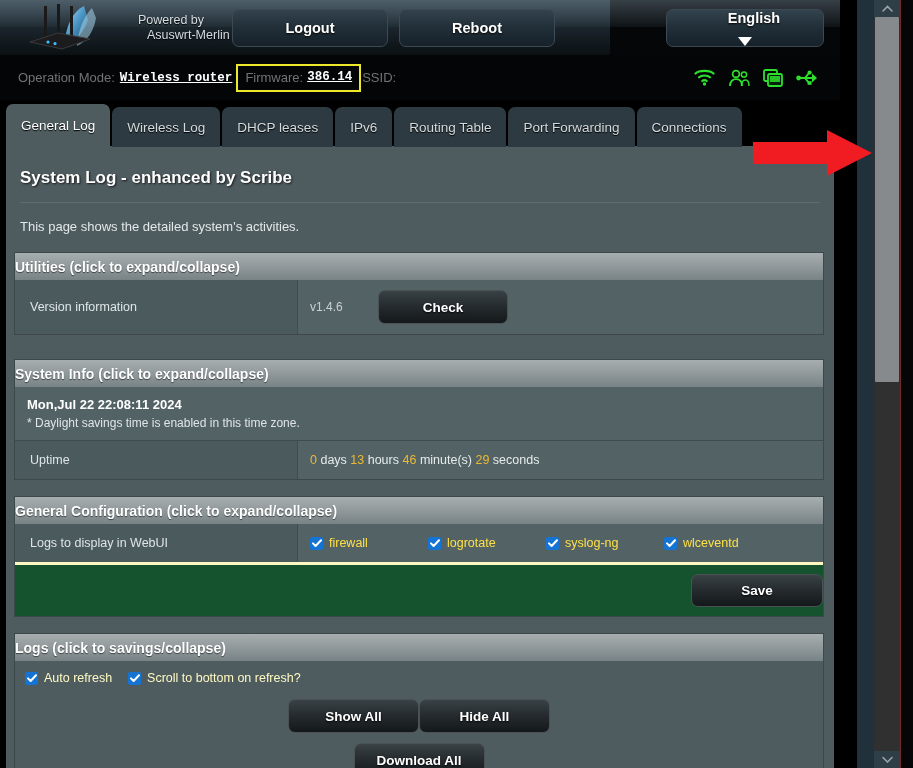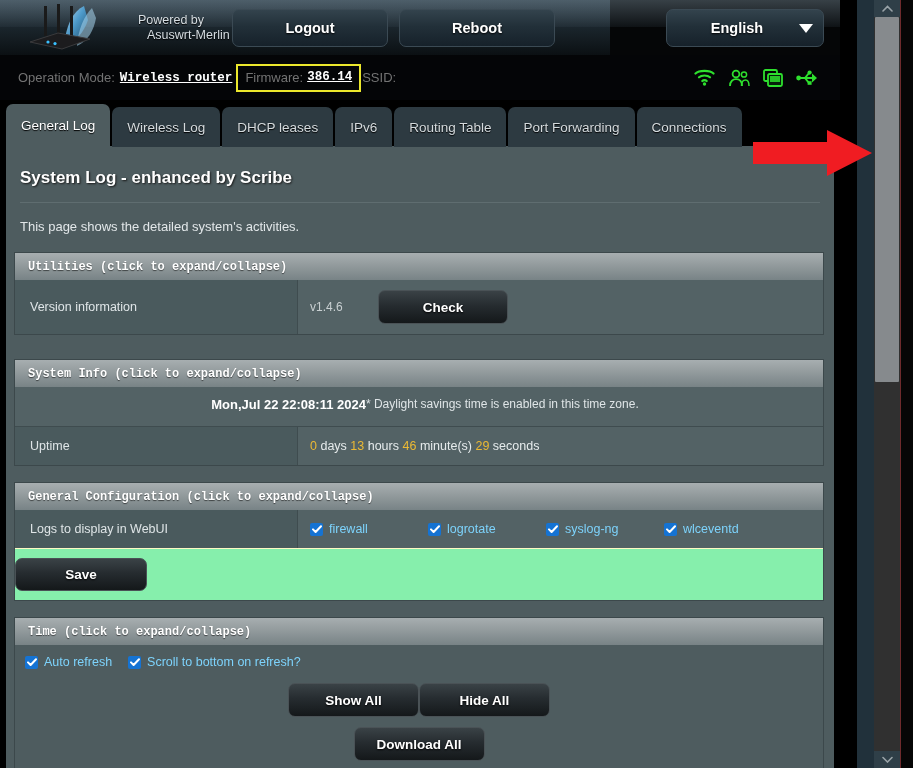--- a/index.html
+++ b/index.html
@@ -146,20 +146,21 @@
   .lang-select {
     position: absolute;
     left: 666px; top: 9px;
     width: 158px; height: 38px;
     border-radius: 7px;
     background: linear-gradient(180deg, #33434d 0%, #223039 45%, #16212a 100%);
     border: 1px solid #3b4a54;
     display: flex;
     align-items: center;
     cursor: pointer;
+    flex-direction: column;
   }
   .lang-label {
     flex: 1;
     text-align: center;
     color: #ffffff;
     font-size: 14.5px;
     font-weight: bold;
     text-shadow: 0 1px 2px #000;
     padding-left: 18px;
   }
@@ -274,29 +275,27 @@
     border: 1px solid #3c484b;
     border-top: none;
   }
   .section-gap { height: 16px; }
 
   .section-head {
     height: 28px;
     background: linear-gradient(180deg, #a7aeb0 0%, #959d9f 40%, #788386 100%);
     display: flex;
     align-items: center;
-    padding-left: 13px;
-    color: #ffffff;
-    font-size: 12px;
+    color: #ffffff;
+    font-size: 14px;
     font-weight: bold;
     text-shadow: 0 1px 1px rgba(0,0,0,0.55);
     cursor: pointer;
     border: 1px solid #3c484b;
     border-bottom: none;
-    font-family: Liberation Mono, monospace;
   }
 
   .row {
     display: flex;
     align-items: stretch;
     border-top: 1px solid #3f4c4f;
     background: #4a5a5d;
   }
   .row:first-child { border-top: none; justify-content: space-between; }
   .row-label {
@@ -313,21 +312,21 @@
   .row-value {
     flex: 1;
     padding: 10px 0 10px 12px;
     background: #536265;
     display: flex;
     align-items: center;
     color: #e6ebec;
     font-size: 12.5px;
   }
   .row-value.col {
-    flex-direction: row;
+    flex-direction: column;
     align-items: flex-start;
     justify-content: center;
   }
 
   .version-val {
     color: #c9d0d2;
     font-size: 12px;
     min-width: 60px;
   }
 
@@ -361,55 +360,55 @@
   .cb-row {
     display: flex;
     align-items: center;
     gap: 0;
   }
   .cb-item {
     display: flex;
     align-items: center;
     gap: 6px;
     width: 118px;
-    color: #7dd3fc;
+    color: #fde047;
     font-size: 12.5px;
     cursor: pointer;
   }
   .cb {
     width: 13px; height: 13px;
     flex: 0 0 13px;
     background: #1573d3;
     border-radius: 2px;
     display: flex;
     align-items: center;
     justify-content: center;
   }
   .cb svg { display: block; }
 
   .save-row {
-    background: #86efac;
-    border-top: 1px solid #fef9c3;
+    background: #14532d;
+    border-top: 3px solid #fef9c3;
     padding: 9px 0;
     display: flex;
-    justify-content: flex-start;
+    justify-content: flex-end;
   }
   .btn-save { width: 132px; height: 33px; }
 
   .logs-body {
     background: #4e5c5f;
     padding: 10px 0 14px 0;
   }
   .logs-cbs {
     display: flex;
     align-items: center;
     gap: 16px;
     padding-left: 10px;
   }
-  .cb-item.gold { color: #7dd3fc; width: auto; }
+  .cb-item.gold { color: #fef9c3; width: auto; }
   .logs-btn-row {
     display: flex;
     justify-content: center;
     margin-top: 14px;
   }
   .logs-btn-row2 {
     display: flex;
     justify-content: center;
     margin-top: 10px;
   }
@@ -632,21 +631,21 @@
           </div>
         </div>
       </div>
       <div class="save-row">
         <div class="dark-btn btn-save">Save</div>
       </div>
     </div>
 
     <div class="section-gap"></div>
 
-    <div class="section-head" style="margin:0 10px 0 8px;">Time (click to expand/collapse)</div>
+    <div class="section-head" style="margin:0 10px 0 8px;">Logs (click to savings/collapse)</div>
     <div class="section">
       <div class="logs-body">
         <div class="logs-cbs">
           <label class="cb-item gold">
             <span class="cb">
               <svg width="10" height="9" viewBox="0 0 10 9">
                   <path d="M1 4.4 L3.6 7 L9 1.2" stroke="#ffffff" stroke-width="2" fill="none" stroke-linecap="round" stroke-linejoin="round"></path>
                 </svg>
             </span>
             <span>Auto refresh</span>

